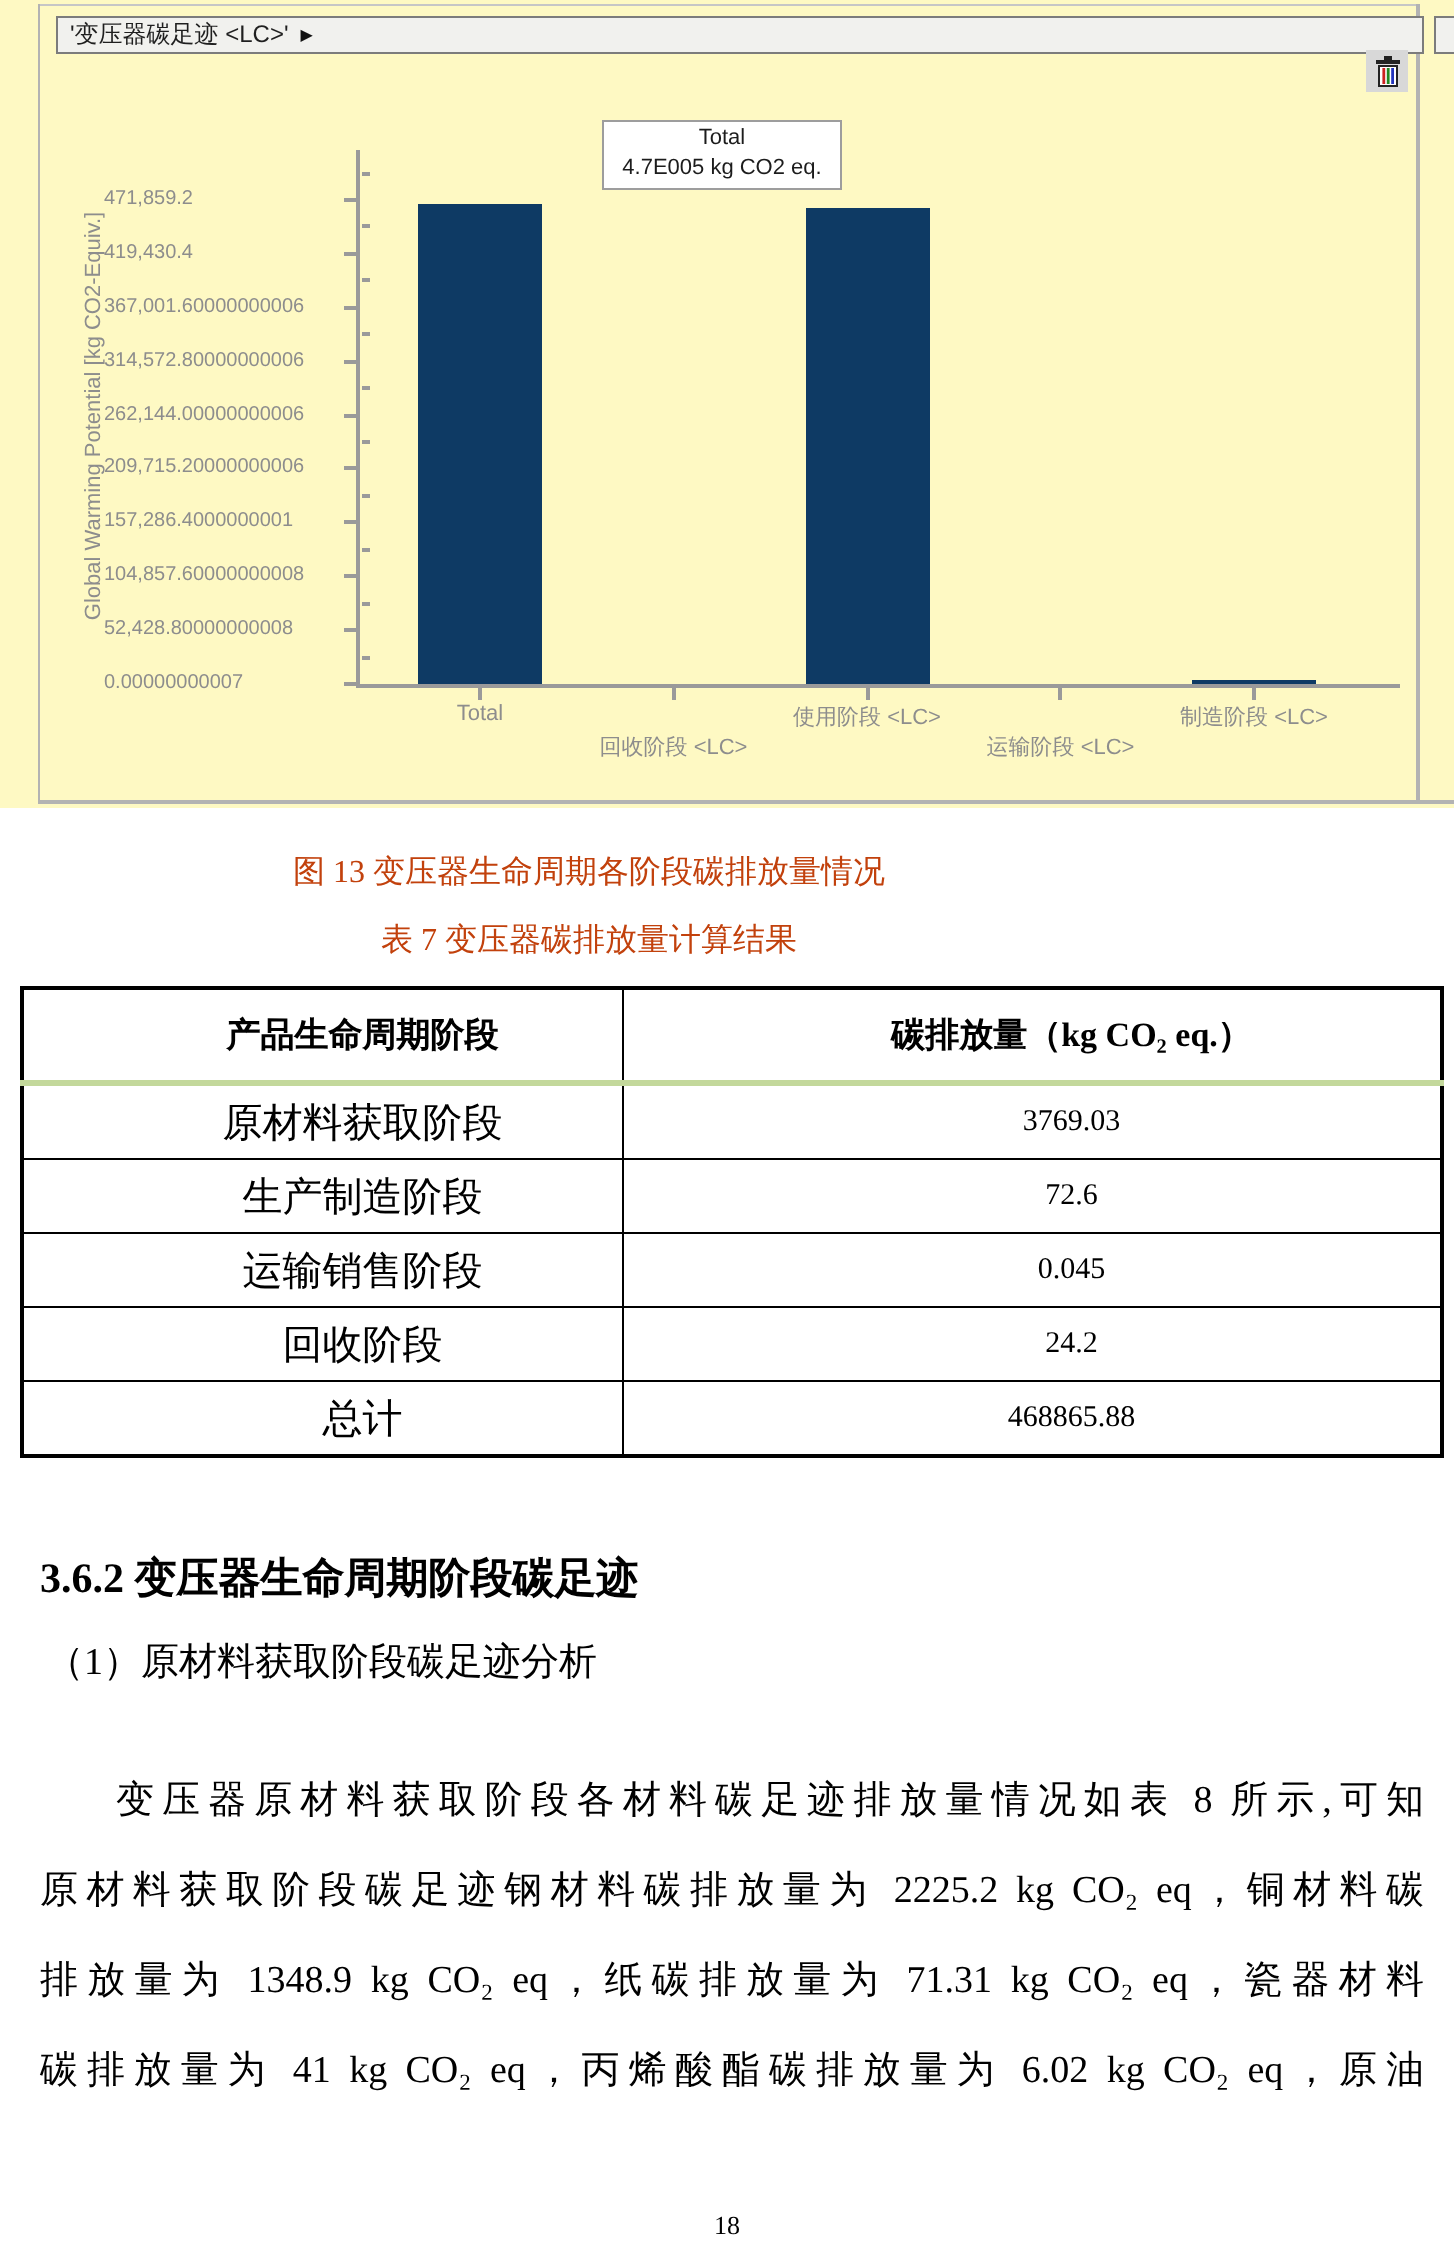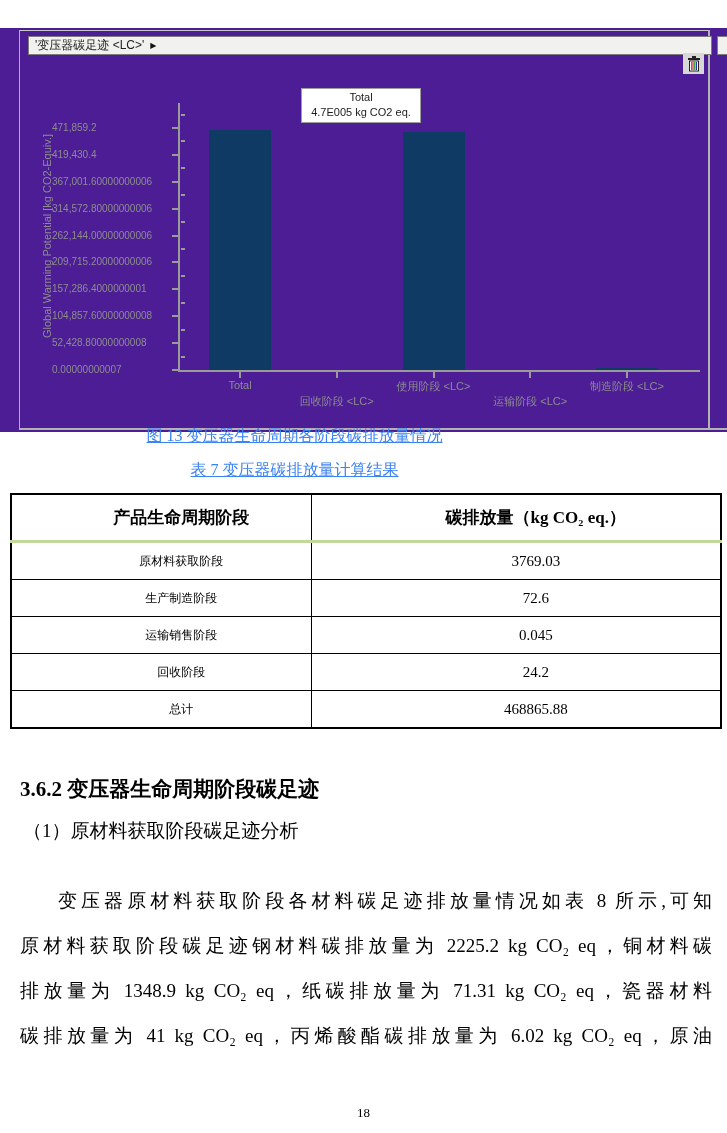--- a/index.html
+++ b/index.html
@@ -2,22 +2,22 @@
 <html><head>
 <meta charset="utf-8">
 <style>
   html,body{margin:0;padding:0;}
   body{
     width:727px;height:1133px;background:#ffffff;position:relative;overflow:hidden;
     font-family:"Liberation Serif",serif;color:#000;
   }
 
   
-  #chart-widget{position:absolute;left:0;top:0;width:727px;height:404px;background:#4c1d95;
-    font-family:"Liberation Sans",sans-serif;margin-top:28px;}
+  #chart-widget{position:absolute;left:0;top:0;width:727px;height:404px;background:#fef9c3;
+    font-family:"Liberation Sans",sans-serif;}
   .w-border{position:absolute;background:#b3b3b3;}
   #tabbar{position:absolute;left:28px;top:8px;width:676px;height:17px;background:#f1f1ee;
     border:1px solid #7c7c7c;display:flex;align-items:center;padding-left:6px;
     font-size:12px;color:#1f1f1f;cursor:default;}
   #tab-arrow{font-size:8px;margin-left:6px;color:#111;}
   #fragment-tab{position:absolute;left:717px;top:8px;width:10px;height:17px;background:#f1f1ee;
     border:1px solid #7c7c7c;border-right:none;}
   #trash-btn{position:absolute;left:683px;top:25px;width:21px;height:21px;background:#d8d8d8;
     display:flex;align-items:center;justify-content:center;}
   #chart-title{position:absolute;left:19px;top:38px;width:690px;text-align:center;
@@ -29,26 +29,26 @@
   #y-axis-line{position:absolute;left:178px;top:75px;width:2px;height:269px;background:#9a9a9a;}
   #x-axis-line{position:absolute;left:178px;top:342px;width:522px;height:2px;background:#9a9a9a;}
   .y-tick-label{position:absolute;width:120px;font-size:10px;color:#8d8d8d;}
   .y-major-tick{position:absolute;width:6px;height:2px;background:#9a9a9a;}
   .y-minor-tick{position:absolute;width:4px;height:2px;background:#9a9a9a;}
   .x-axis-tick{position:absolute;width:2px;height:6px;background:#9a9a9a;}
   .x-category-label{position:absolute;width:140px;text-align:center;font-size:11px;color:#8d8d8d;}
   .chart-bar{position:absolute;}
 
   
-  .caption{position:absolute;left:0;width:589px;text-align:center;font-size:16px;color:#3b82f6;text-decoration:underline;}
+  .caption{position:absolute;left:0;width:589px;text-align:center;font-size:16px;color:#c2410c;}
   #emissions-table{position:absolute;left:10px;top:493px;width:712px;border-collapse:collapse;
     border:2px solid #000;table-layout:fixed;}
   #emissions-table th,#emissions-table td{border:1px solid #000;text-align:center;vertical-align:middle;padding-left:41px;}
   #emissions-table th{height:43px;font-size:17px;font-weight:bold;border-bottom:3px solid #c3d89b;}
-  #emissions-table td{height:34px;font-size:12px;}
+  #emissions-table td{height:34px;font-size:20px;}
   #emissions-table .num{font-size:15px;}
   #emissions-table col.c1{width:300px;}
   #section-heading{position:absolute;left:20px;top:775px;font-size:21px;font-weight:bold;}
   #sub-heading{position:absolute;left:23px;top:818px;font-size:19px;}
   #body-paragraph{position:absolute;left:20px;top:878px;width:692px;font-size:19px;line-height:45px;}
   .para-line{text-align:justify;text-align-last:justify;white-space:nowrap;}
   .para-line.first{padding-left:38px;}
   .para-line.last{text-align-last:left;}
   #page-number{position:absolute;left:0;top:1105px;width:727px;text-align:center;font-size:13px;}
 </style>

